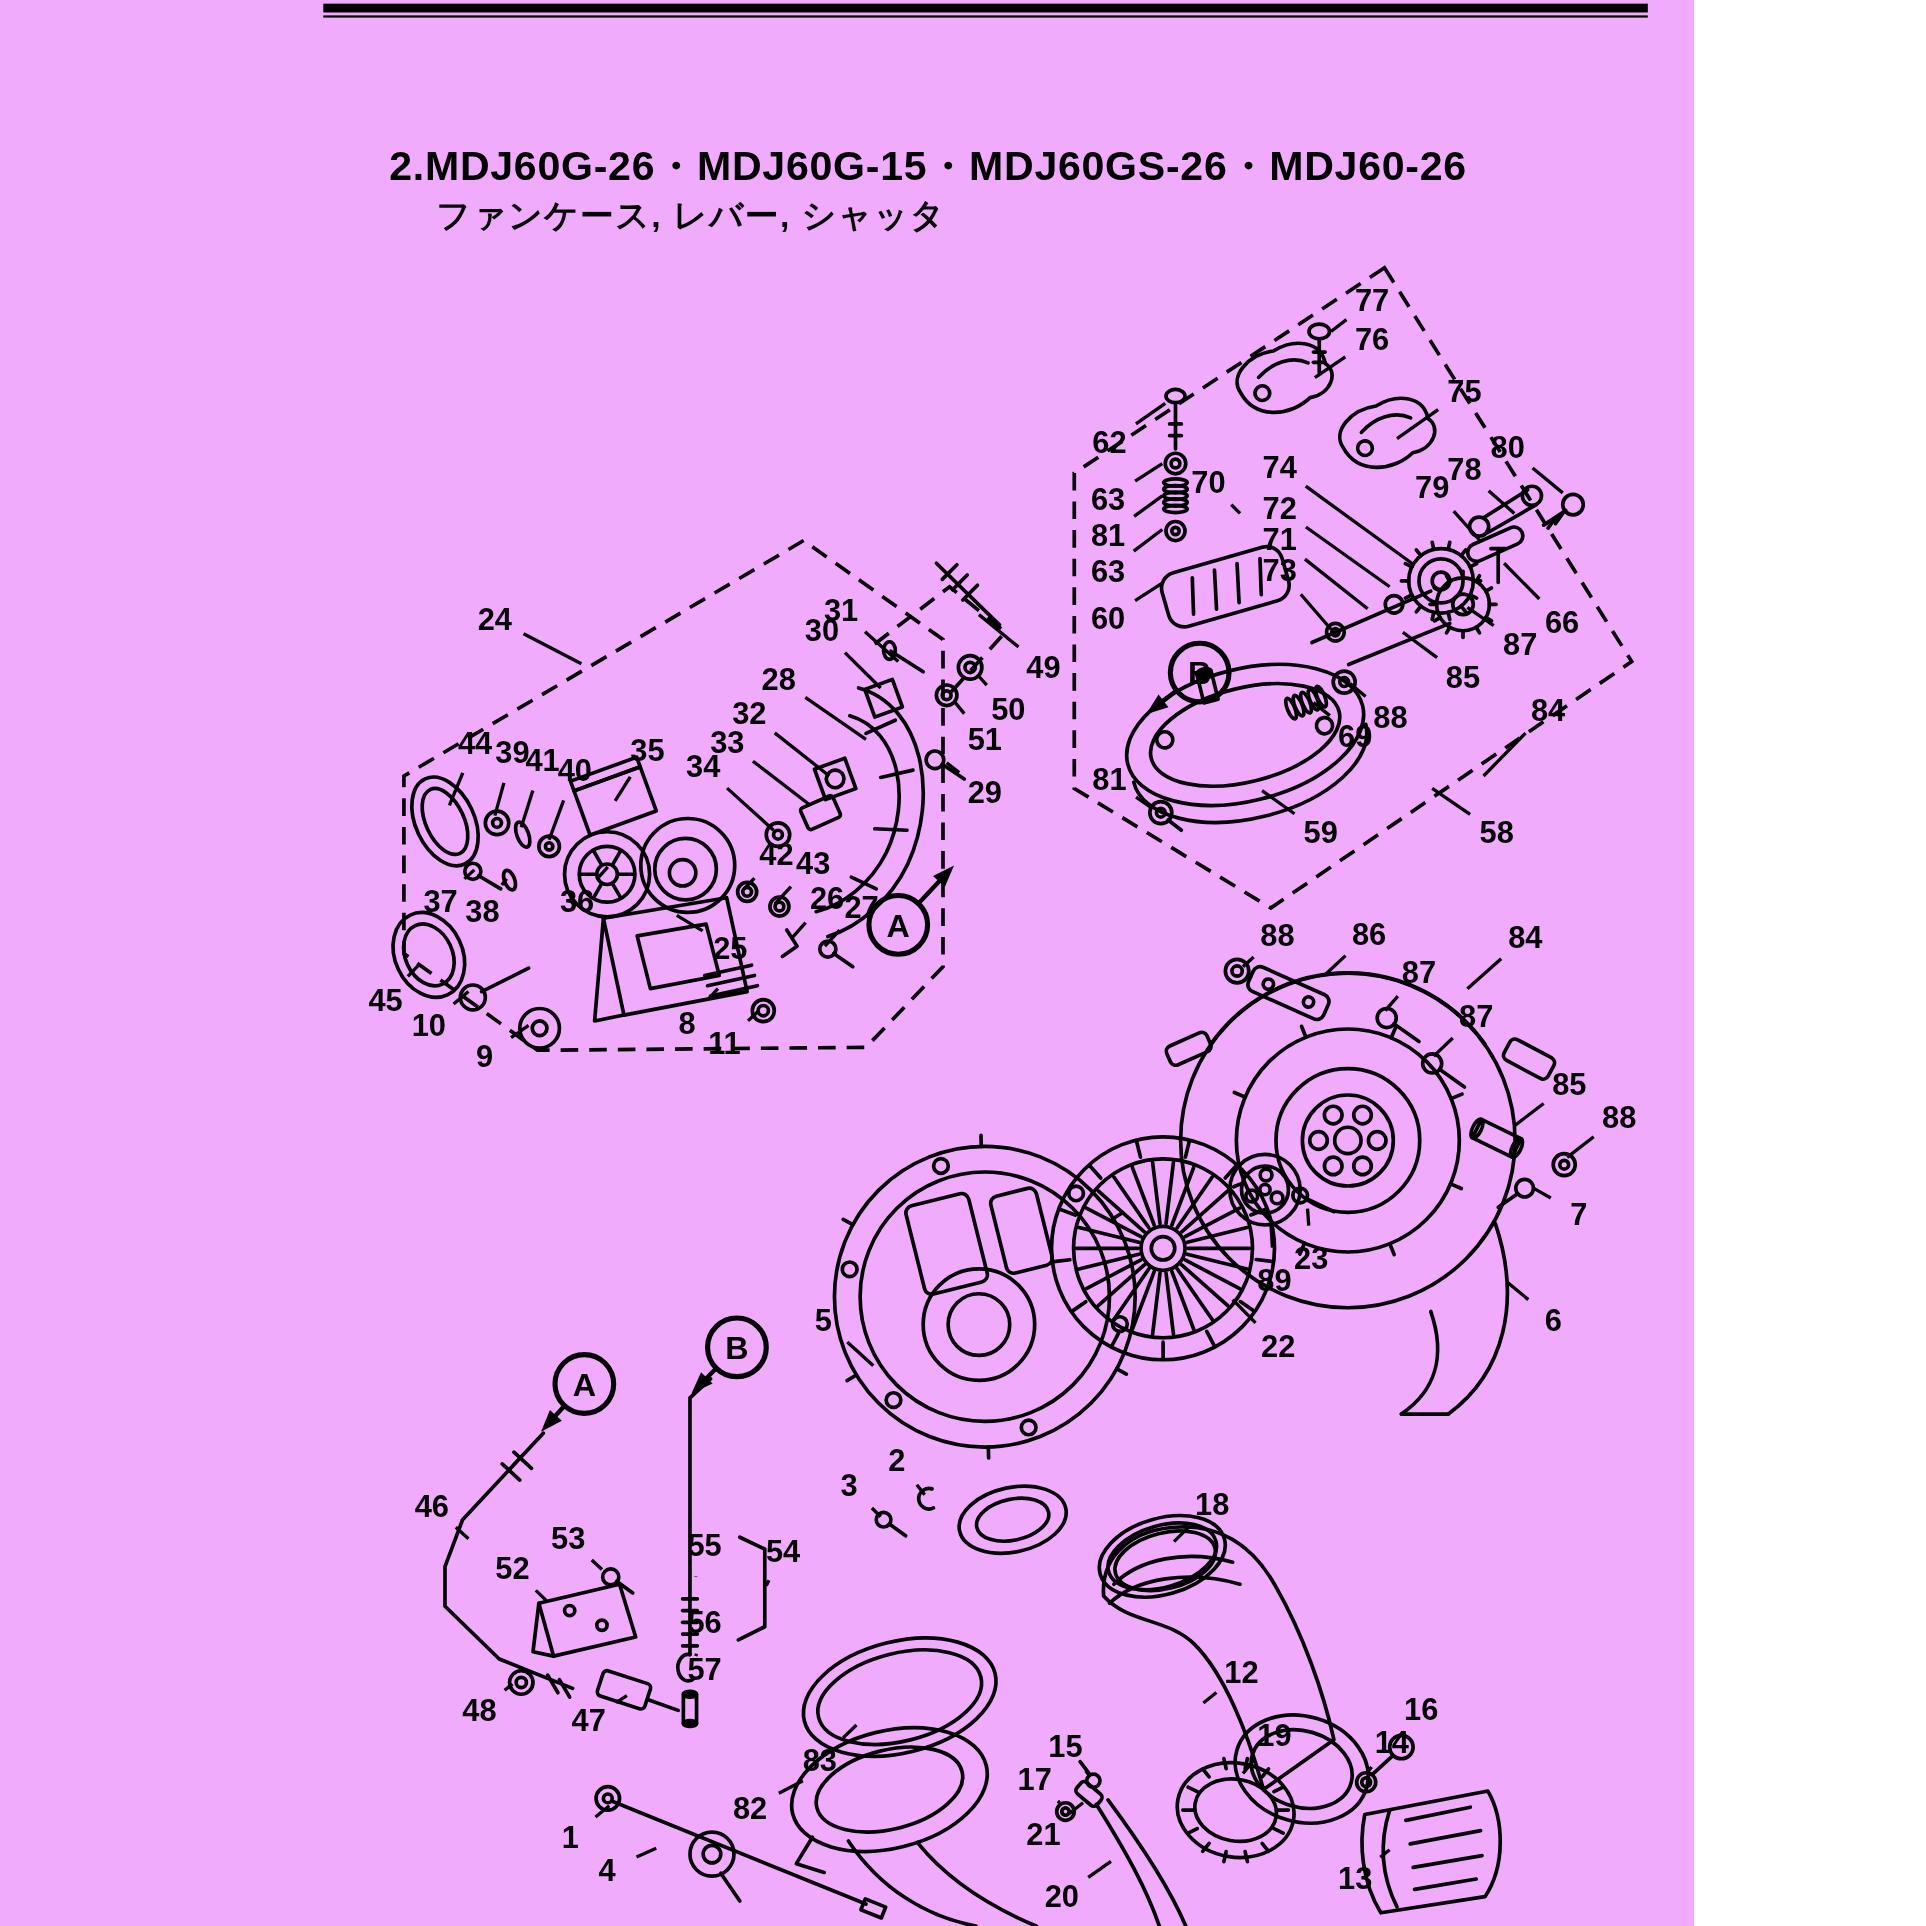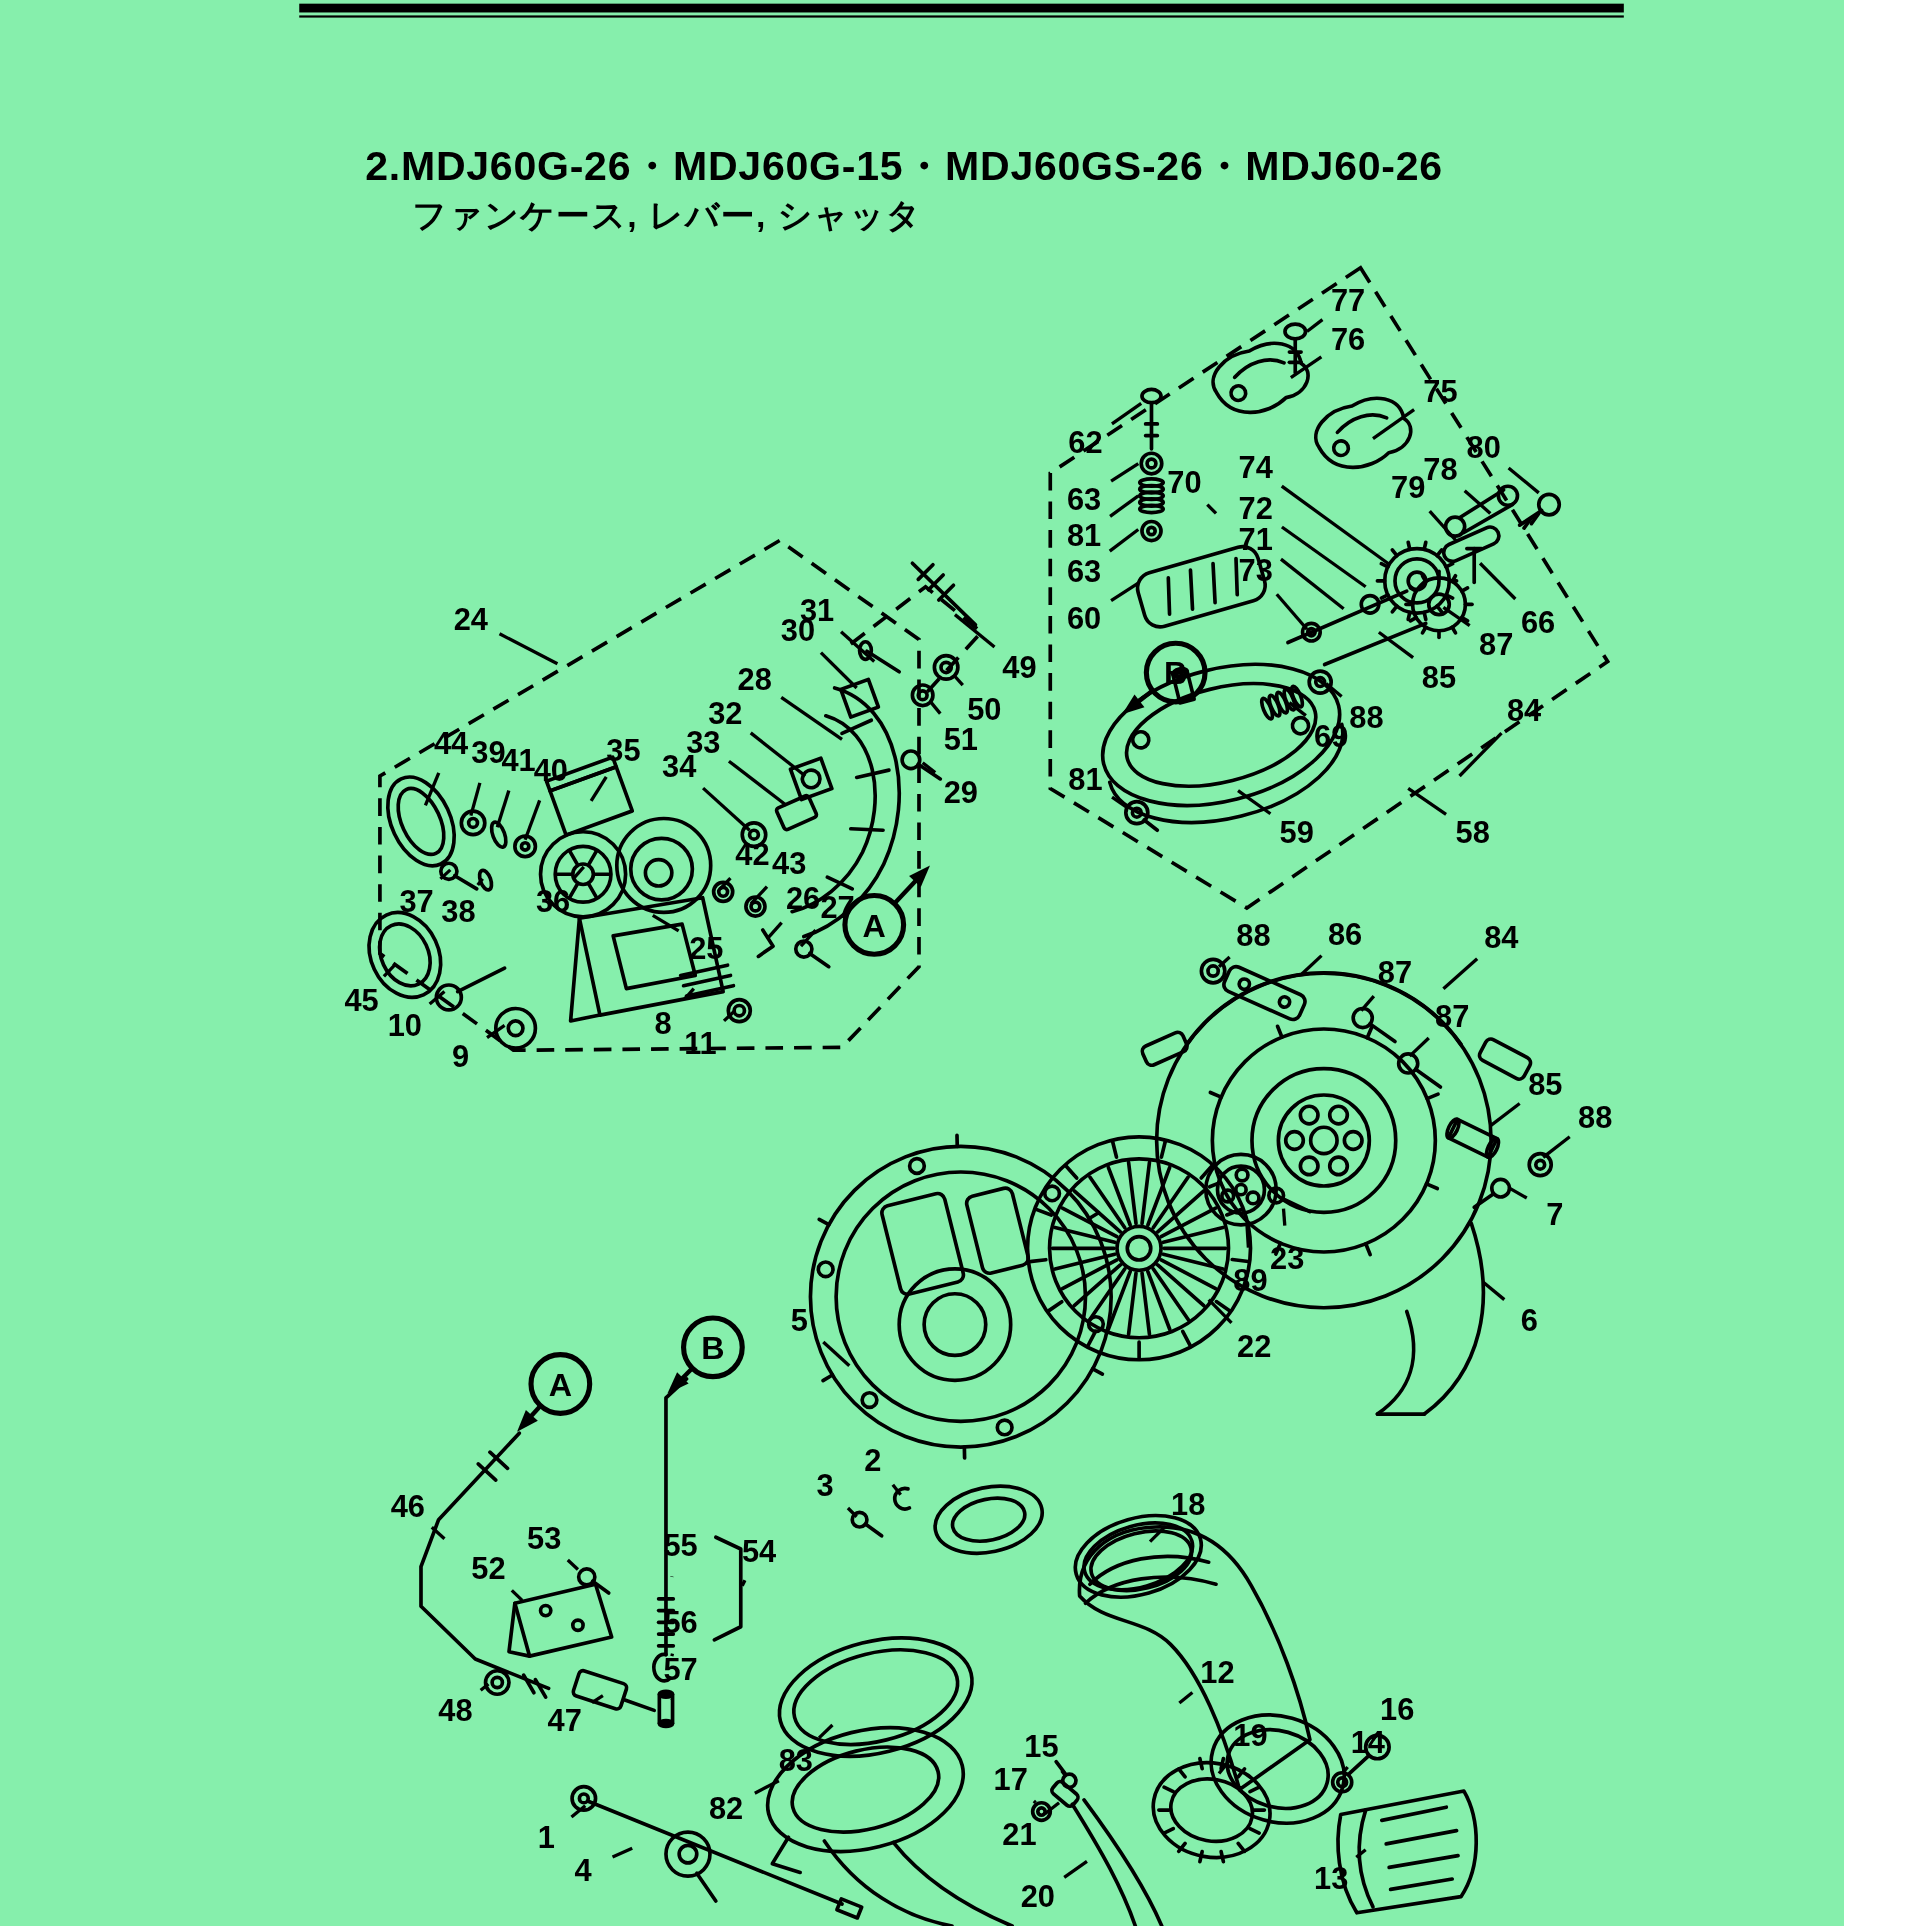--- a/index.html
+++ b/index.html
@@ -1,16 +1,16 @@
 <!DOCTYPE html>
 <html style="font-size:11.7px"><head>
 <meta charset="utf-8">
 <style>
   html,body{margin:0;padding:0;background:#fff;}
-  .page{position:relative;width:1844px;height:1926px;background:#86efac;overflow:hidden;}
+  .page{position:relative;width:1670px;height:1926px;background:#f0abfc;overflow:hidden;padding-left:24px;}
   svg{display:block;}
   .ink, .ink *{stroke:#000;fill:none;stroke-width:5;stroke-linecap:round;stroke-linejoin:round;}
   .bars rect{fill:#000;stroke:none;}
   .dashed{stroke:#000;fill:none;stroke-width:5;stroke-dasharray:24 15;}
   .plabel{font:700 42px "Liberation Sans","DejaVu Sans",sans-serif;fill:#000;stroke:none;text-anchor:middle;}
   .rletter{font:700 44px "Liberation Sans","DejaVu Sans",sans-serif;fill:#000;stroke:none;text-anchor:middle;}
   .leader{stroke:#000;stroke-width:4.5;fill:none;}
   .arrowhead{fill:#000;stroke:none;}
   .title-text{font:700 56px "Liberation Sans","DejaVu Sans",sans-serif;fill:#000;stroke:none;letter-spacing:1px;}
   .subtitle-text{font:700 46px "Liberation Sans","DejaVu Sans",sans-serif;fill:#000;stroke:none;letter-spacing:2px;}

